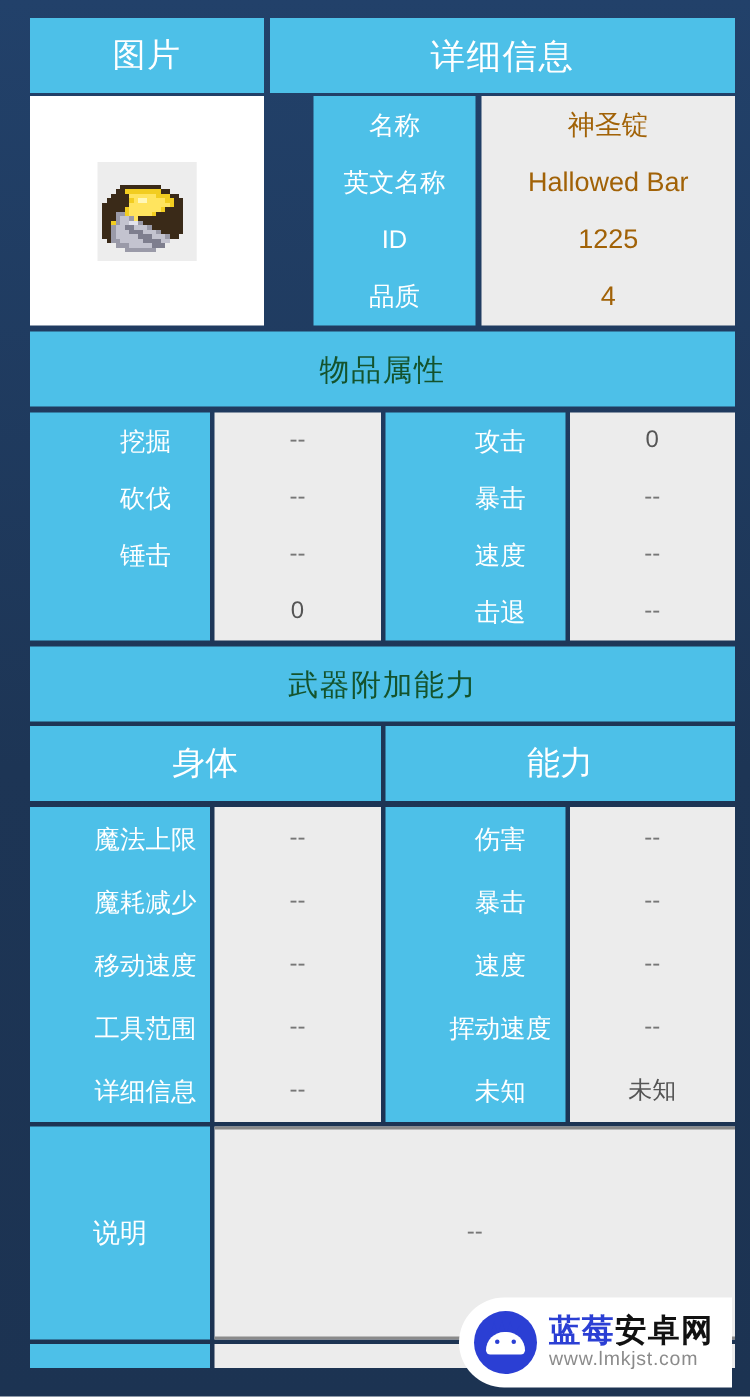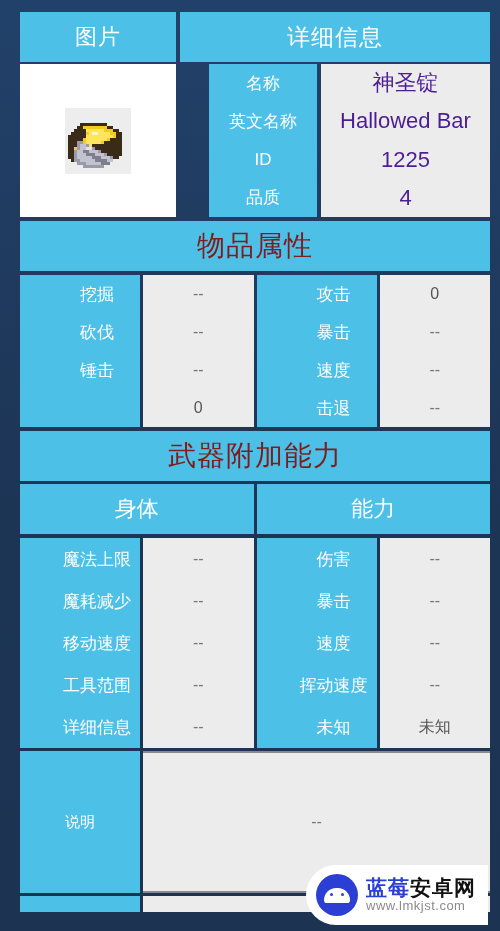--- a/index.html
+++ b/index.html
@@ -62,31 +62,31 @@
   .det-labels { width: 108px; display: flex; flex-direction: column; }
   .det-values { flex: 1; display: flex; flex-direction: column; }
   .det-labels > div, .det-values > div {
     height: 38.25px;
     display: flex;
     align-items: center;
     justify-content: center;
     font-size: 17px;
   }
   .det-labels > div { color: #ffffff; }
-  .det-values > div { color: #4c1d95; font-size: 22px; }
+  .det-values > div { color: #a16207; font-size: 18px; }
 
   
   .bar {
     margin-top: 4px;
     height: 50px;
     display: flex;
     align-items: center;
     justify-content: center;
-    font-size: 28px;
-    color: #7f1d1d;
+    font-size: 20px;
+    color: #14532d;
     letter-spacing: 1px;
     font-family: Liberation Mono, monospace;
   }
 
   
   .attr-table {
     margin-top: 4px;
     display: flex;
     gap: 3px;
   }
@@ -129,21 +129,21 @@
     margin-top: 3px;
     display: flex;
     gap: 3px;
     height: 142px;
   }
   .desc-lab {
     width: 120px;
     display: flex;
     align-items: center;
     justify-content: center;
-    font-size: 15px;
+    font-size: 18px;
     color: #ffffff;
   }
   .desc-val {
     flex: 1;
     display: flex;
     align-items: center;
     justify-content: center;
     font-size: 16px;
     color: #777777;
     border-top: 2px solid #8a8a8a;

